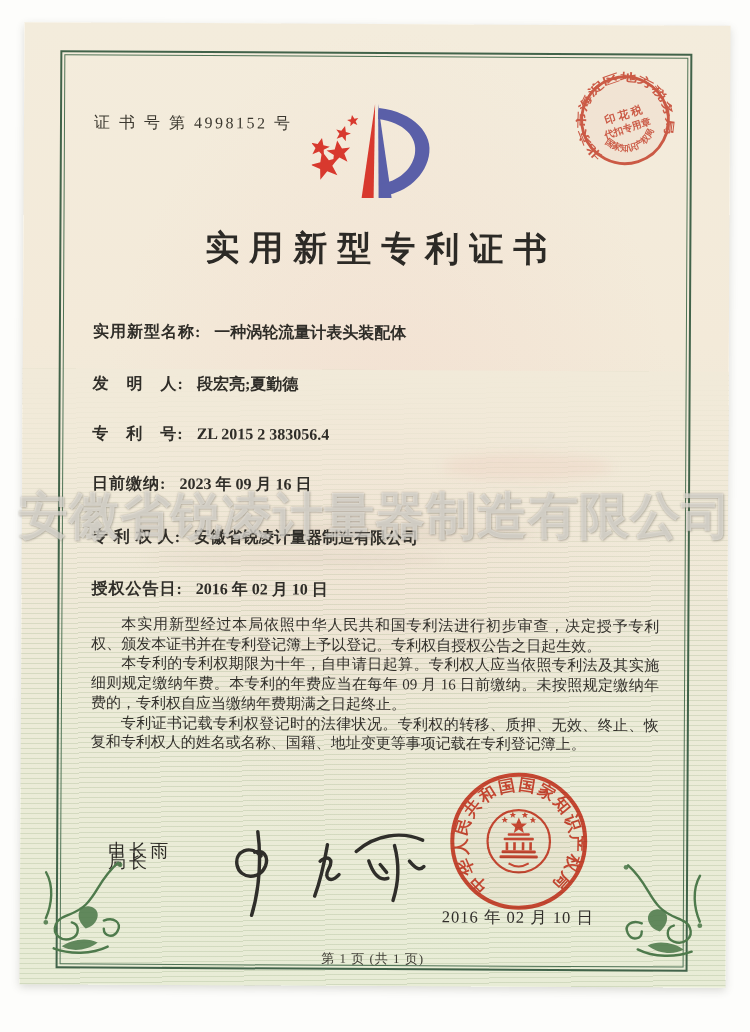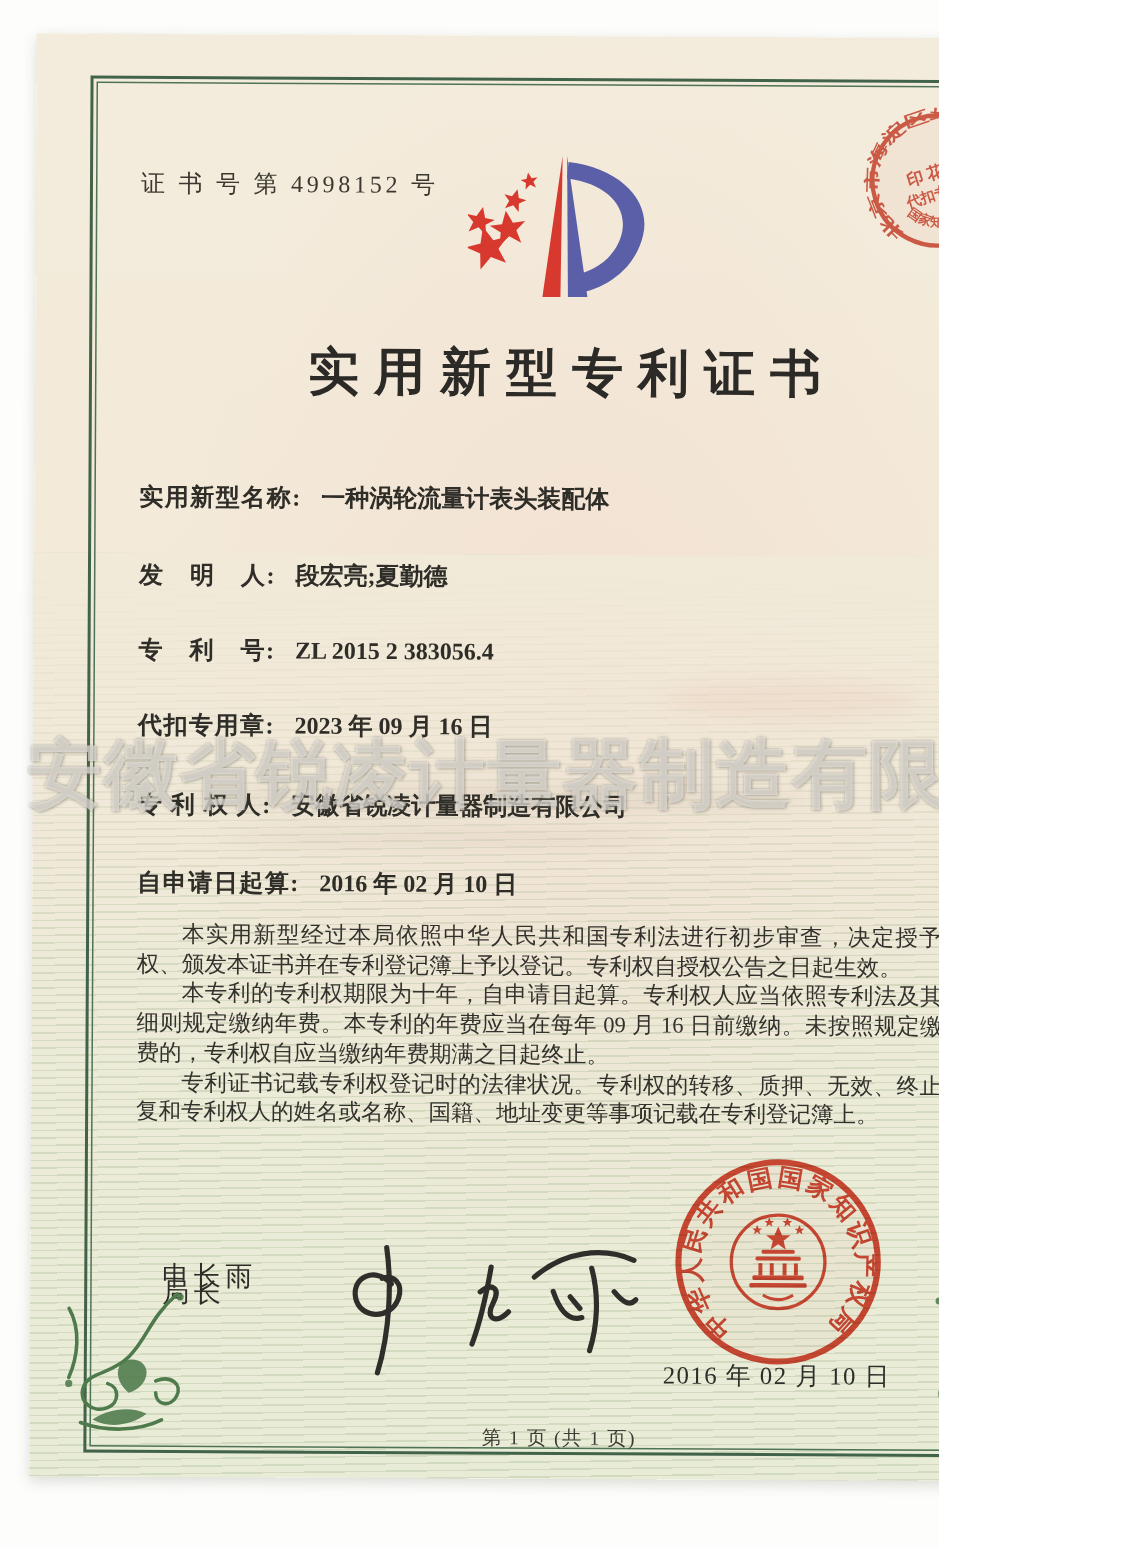--- a/index.html
+++ b/index.html
@@ -1,16 +1,16 @@
 <!DOCTYPE html>
 <html><head>
 <meta charset="utf-8">
 <style>
   html,body{margin:0;padding:0;background:#ffffff;}
-  #photo{position:relative;width:626px;height:1032px;background:#fdfdfb;overflow:hidden;
+  #photo{position:relative;width:750px;height:1032px;background:#fdfdfb;overflow:hidden;
          font-family:"Liberation Serif","DejaVu Serif",serif;}
   
   #paper{position:absolute;left:22px;top:24px;width:706px;height:962px;
          transform:rotate(.3deg);
          background:
            radial-gradient(ellipse at 52% 44%, rgba(242,206,196,.30), rgba(242,206,196,0) 55%),
            linear-gradient(180deg,#f3ecdc 0%,#f3ead9 33%,#f0e8d8 52%,#ecebd8 72%,#e8ecd6 100%);
          box-shadow:0 3px 9px rgba(60,60,50,.18);}
   .guilloche{position:absolute;left:0;right:0;top:36%;bottom:0;pointer-events:none;
          background:repeating-linear-gradient(179deg, rgba(118,148,96,.20) 0 1px, rgba(0,0,0,0) 1px 5px);}
@@ -112,29 +112,29 @@
     </div>
     <div class="row r1">
       <span class="lbl">发　明　人:</span>
       <span class="val">段宏亮;夏勤德</span>
     </div>
     <div class="row r2">
       <span class="lbl">专　利　号:</span>
       <span class="val">ZL 2015 2 383056.4</span>
     </div>
     <div class="row r3">
-      <span class="lbl">代扣专用章:</span>
+      <span class="lbl">日前缴纳:</span>
       <span class="val">2023 年 09 月 16 日</span>
     </div>
     <div class="row r4">
       <span class="lbl">专 利 权 人:</span>
       <span class="val">安徽省锐凌计量器制造有限公司</span>
     </div>
     <div class="row r5">
-      <span class="lbl">自申请日起算:</span>
+      <span class="lbl">授权公告日:</span>
       <span class="val">2016 年 02 月 10 日</span>
     </div>
 
     <div class="body-text">
       <p>本实用新型经过本局依照中华人民共和国专利法进行初步审查，决定授予专利权、颁发本证书并在专利登记簿上予以登记。专利权自授权公告之日起生效。</p>
       <p>本专利的专利权期限为十年，自申请日起算。专利权人应当依照专利法及其实施细则规定缴纳年费。本专利的年费应当在每年 09 月 16 日前缴纳。未按照规定缴纳年费的，专利权自应当缴纳年费期满之日起终止。</p>
       <p>专利证书记载专利权登记时的法律状况。专利权的转移、质押、无效、终止、恢复和专利权人的姓名或名称、国籍、地址变更等事项记载在专利登记簿上。</p>
     </div>
 
     <div class="signer t">局长</div>

